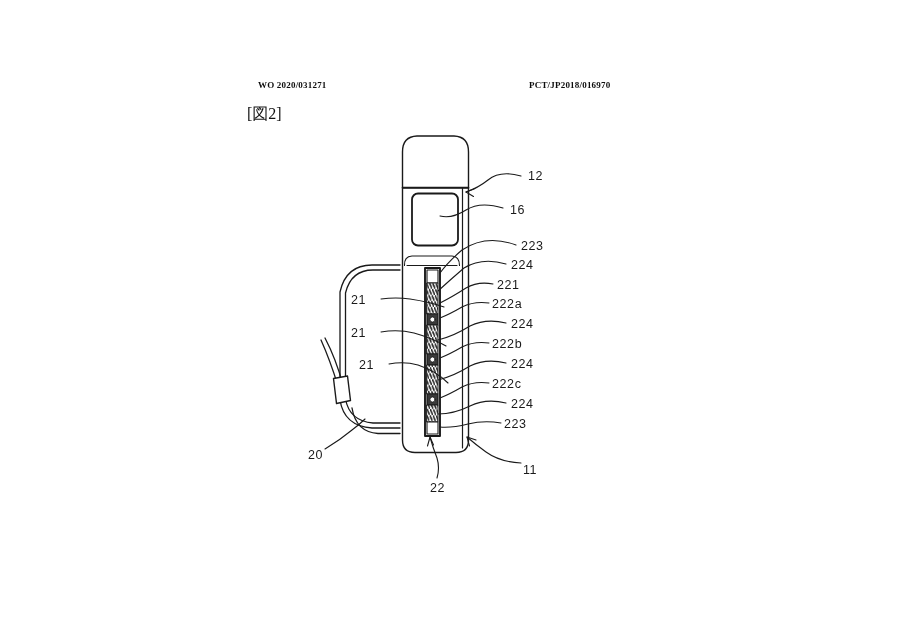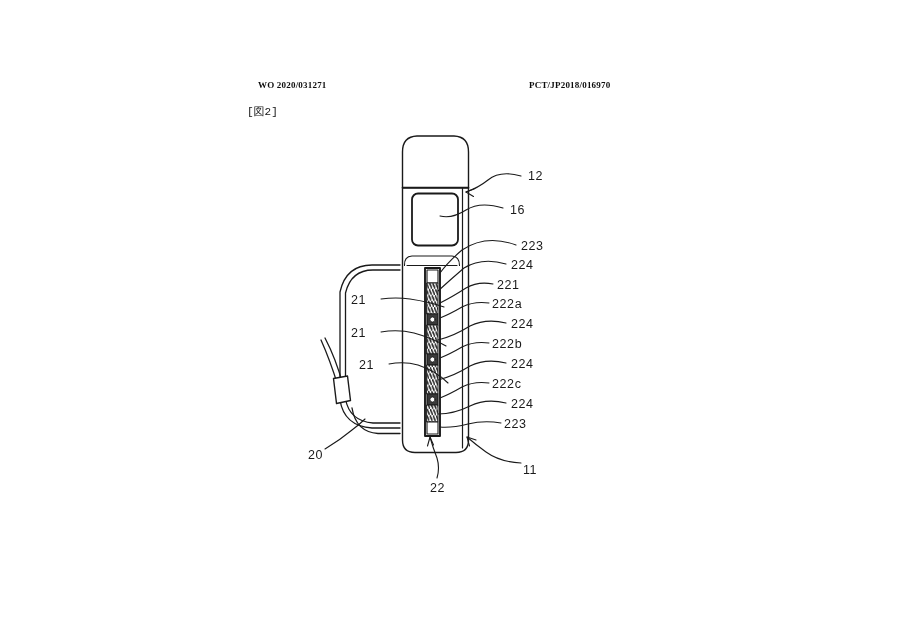--- a/index.html
+++ b/index.html
@@ -26,22 +26,22 @@
     color: #0d0d0d;
     white-space: nowrap;
   }
   #hdr-left  { left: 258px; top: 80px; }
   #hdr-right { left: 529px; top: 80px; }
 
   #fig-label {
     position: absolute;
     left: 247px;
     top: 104px;
-    font-family: Liberation Mono, monospace;
-    font-size: 11px;
+    font-family: Liberation Serif, serif;
+    font-size: 16px;
     color: #111111;
     white-space: nowrap;
   }
 
   
   #drawing {
     position: absolute;
     left: 0;
     top: 0;
     width: 910px;

